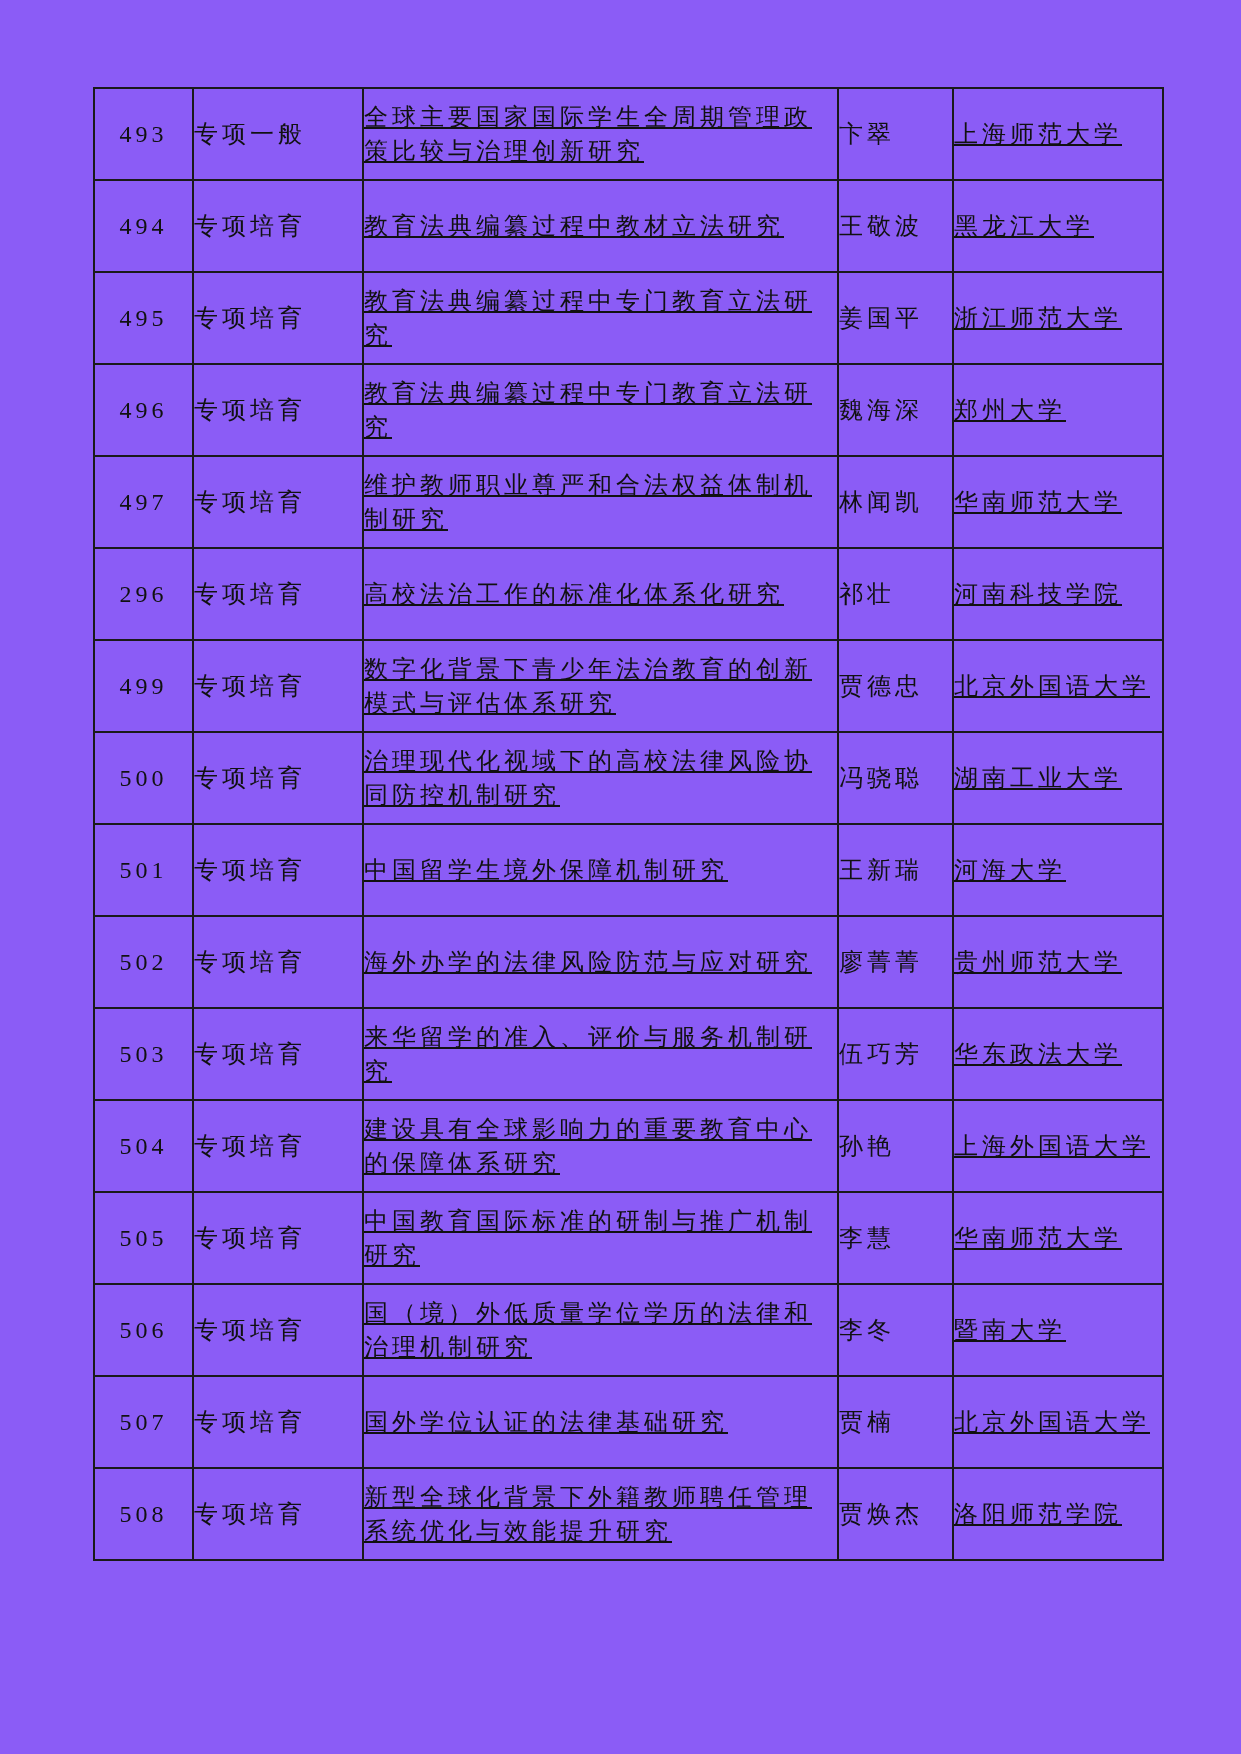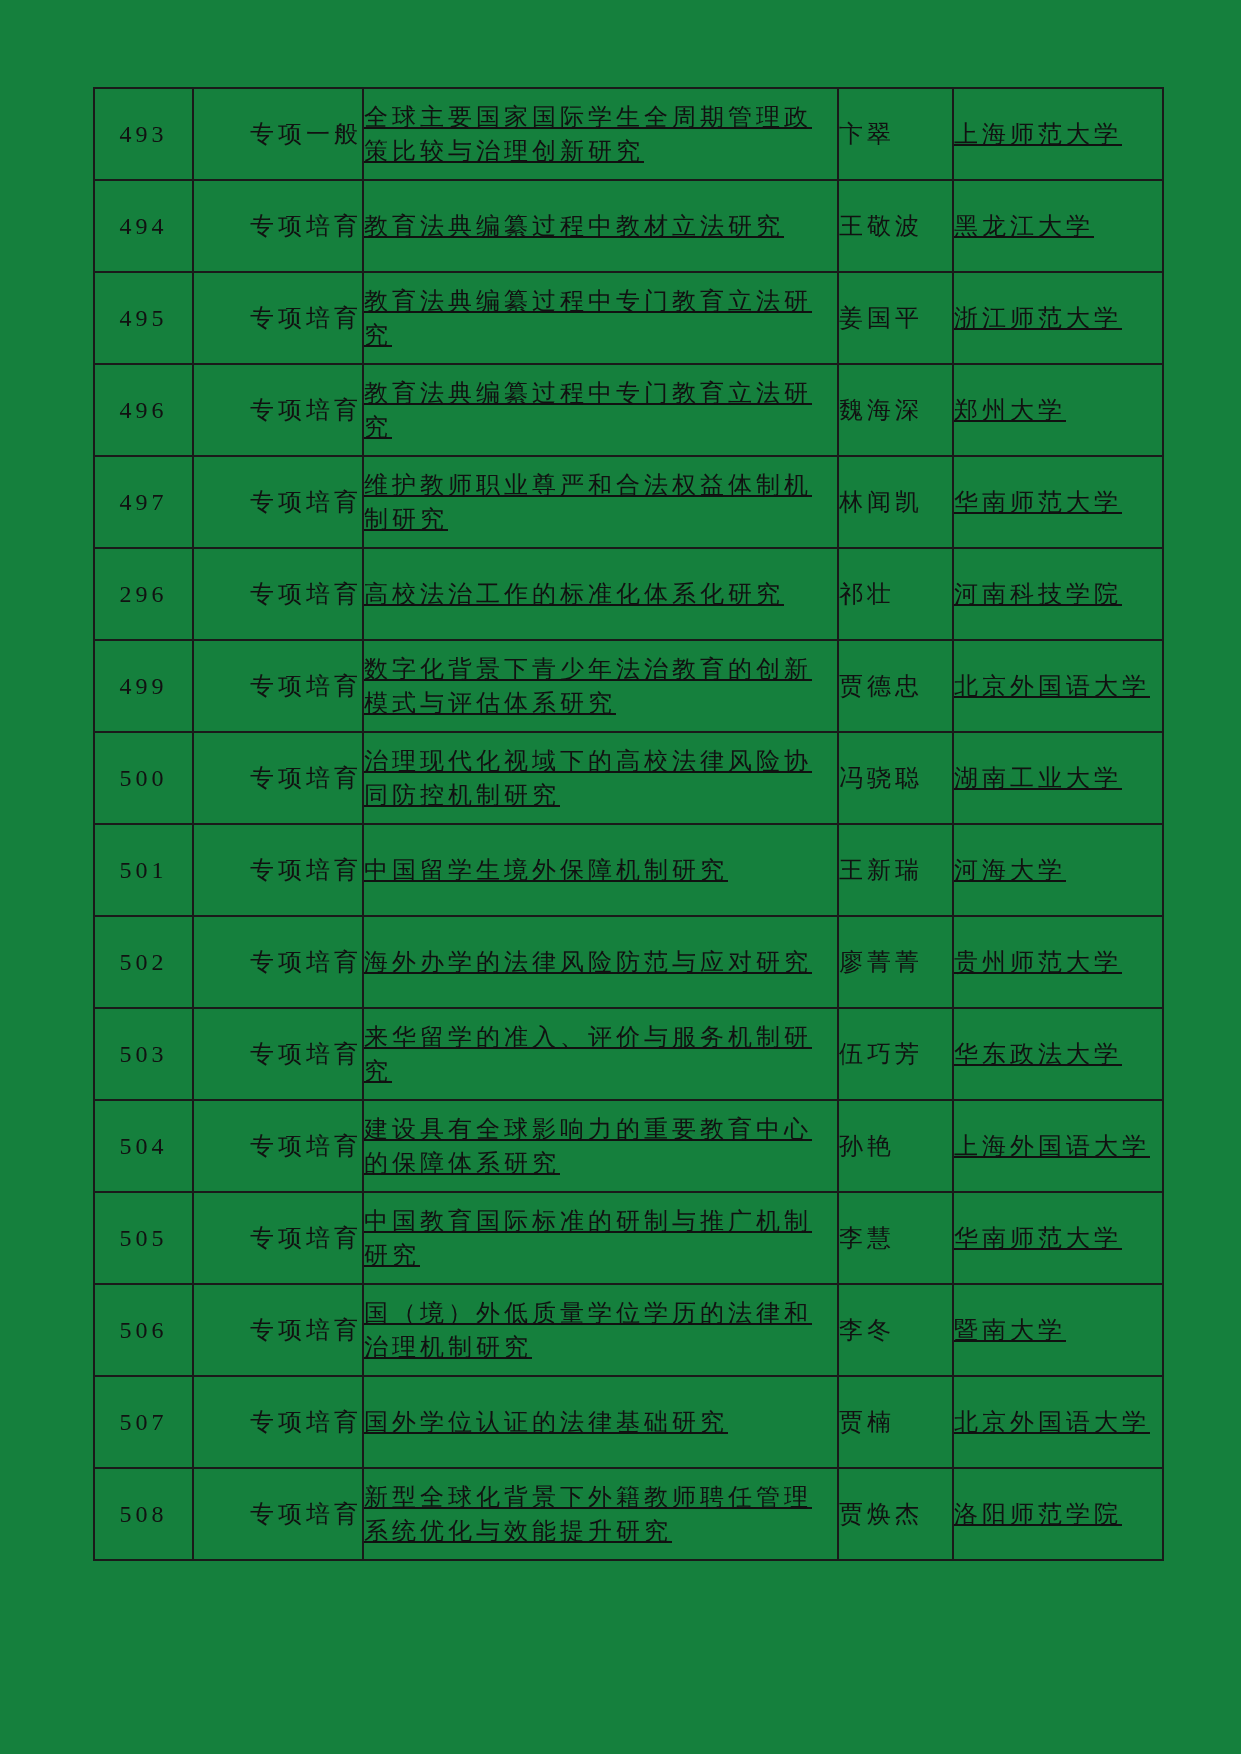--- a/index.html
+++ b/index.html
@@ -13,21 +13,21 @@
     position: relative;
     overflow: hidden;
     font-family: "DejaVu Serif", "Liberation Serif", serif;
     color: #111111;
   }
   .page {
     position: absolute;
     left: 0; top: 0;
     width: 1241px;
     height: 1754px;
-    background: #15803d;
+    background: #8b5cf6;
   }
   table.grid {
     position: absolute;
     left: 93px;
     top: 87px;
     border-collapse: collapse;
     table-layout: fixed;
   }
   table.grid td {
     border: 2px solid #1a1a1a;
@@ -43,21 +43,21 @@
   col.c-title { width: 475px; }
   col.c-name { width: 115px; }
   col.c-inst { width: 210px; }
 
   td.no {
     text-align: center;
     letter-spacing: 3px;
     font-family: "Liberation Serif", "DejaVu Serif", serif;
     font-size: 25px;
   }
-  td.type { text-align: right; letter-spacing: 5px; margin-top: 8px; }
+  td.type { text-align: left; letter-spacing: 5px; margin-top: 8px; }
   td.title { padding-left: 8px; padding-right: 6px; word-break: break-all; text-decoration: underline; }
   td.name { padding-left: 7px; border-radius: 26px; }
   td.inst { padding-left: 7px; padding-right: 6px; word-break: break-all; text-decoration: underline; }
 </style>
 </head>
 <body>
 
 <div class="page">
   <table class="grid">
     <colgroup>

